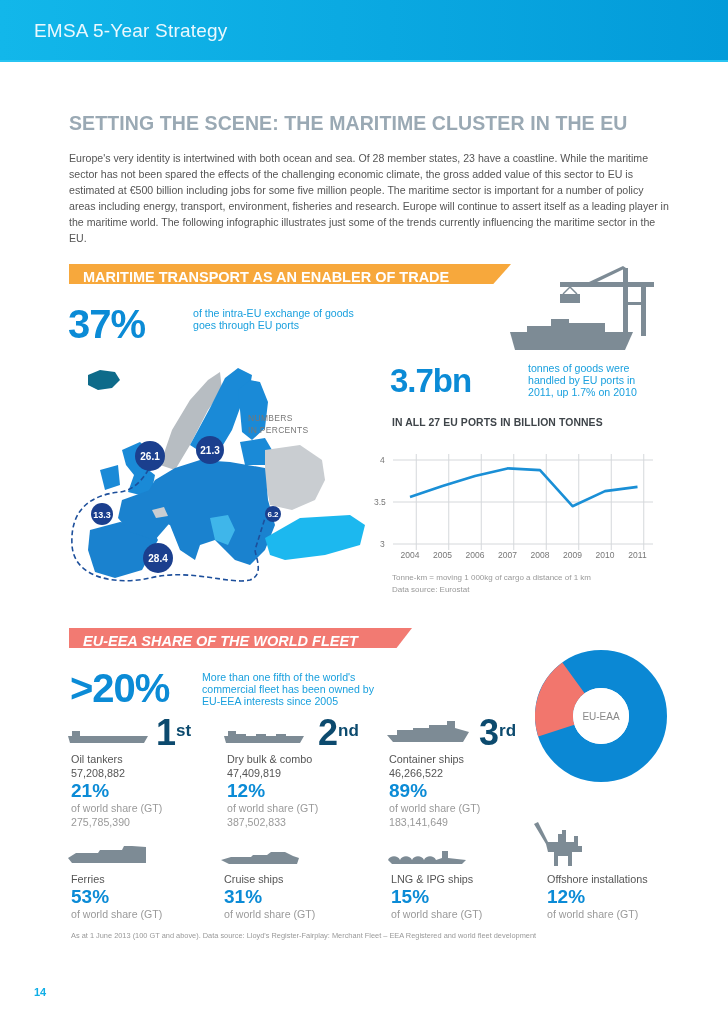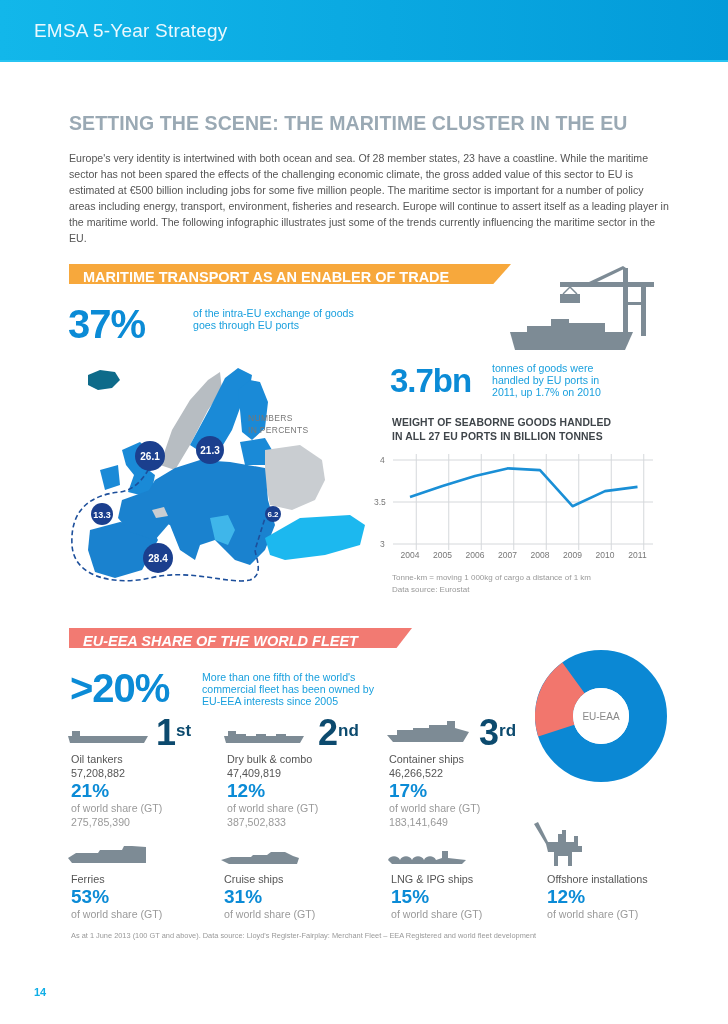--- a/index.html
+++ b/index.html
@@ -58,21 +58,21 @@
     <line x1="65" y1="25" x2="72" y2="32" stroke="#7d8b95" stroke-width="1.5"></line>
     <rect x="55" y="32" width="20" height="9"></rect>
     <rect x="46" y="57" width="18" height="13"></rect>
     <rect x="64" y="61" width="36" height="9"></rect>
     <rect x="22" y="64" width="24" height="6"></rect>
     <polygon points="5,70 128,70 120,88 10,88"></polygon>
   </g>
 </svg>
 
 <div class="big" style="left:390px;top:362px;font-size:33px;line-height:38px;">3.7bn</div>
-<div class="bigcap" style="left:492px;top:362px;">
+<div class="bigcap" style="left:528px;top:362px;">
   <div>tonnes of goods were</div>
   <div>handled by EU ports in</div>
   <div>2011, up 1.7% on 2010</div>
 </div>
 
 <svg class="map" viewBox="0 0 320 250">
 
   <path d="M28,25 L40,20 L55,22 L60,30 L52,38 L38,40 L28,35 Z" fill="#0e6b8a"></path>
 
   <path d="M100,115 L112,80 L130,50 L148,30 L160,22 L162,40 L148,60 L130,95 L115,120 Z" fill="#b7bdc2"></path>
@@ -113,21 +113,20 @@
     <circle cx="213" cy="164" r="8" fill="#1b3f8e"></circle>
       <text x="213" y="167" font-size="8">6.2</text>
   </g>
 </svg>
 <div class="numlabel">
   <div>NUMBERS</div>
   <div>IN PERCENTS</div>
 </div>
 
 <div class="chart-title">
-  <div>WEIGHT OF SEABORNE GOODS HANDLED</div>
   <div>IN ALL 27 EU PORTS IN BILLION TONNES</div>
 </div>
 <svg class="chart" width="290" height="120" viewBox="0 0 290 120" id="linechart">
   <g stroke="#d5d8db" stroke-width="1">
     <line x1="23" y1="14" x2="283" y2="14"></line>
     <line x1="23" y1="56" x2="283" y2="56"></line>
     <line x1="23" y1="98" x2="283" y2="98"></line>
   </g>
   <g id="vgrid" stroke="#d5d8db" stroke-width="1">
       <line x1="46.25" x2="46.25" y1="8" y2="104"></line>
@@ -202,21 +201,21 @@
 <div class="item" style="left:227px;top:752px;">
   <div>Dry bulk &amp; combo</div>
   <div>47,409,819</div>
   <div class="pct">12%</div>
   <div class="sub">of world share (GT)</div>
   <div class="sub">387,502,833</div>
 </div>
 <div class="item" style="left:389px;top:752px;">
   <div>Container ships</div>
   <div>46,266,522</div>
-  <div class="pct">17%</div>
+  <div class="pct">89%</div>
   <div class="sub">of world share (GT)</div>
   <div class="sub">183,141,649</div>
 </div>
 
 <svg class="ship" style="left:66px;top:843px;" width="84" height="24" viewBox="0 0 84 24">
   <path d="M2,15 L10,10 L32,10 L34,7 L56,7 L58,3 L66,3 L80,4 L80,20 L6,20 Z" fill="#7d8b95"></path>
 </svg>
 <svg class="ship" style="left:219px;top:848px;" width="84" height="20" viewBox="0 0 84 20">
   <path d="M2,12 L12,9 L32,9 L34,7 L48,7 L52,4 L66,4 L74,8 L80,10 L78,16 L10,16 Z" fill="#7d8b95"></path>
 </svg>

